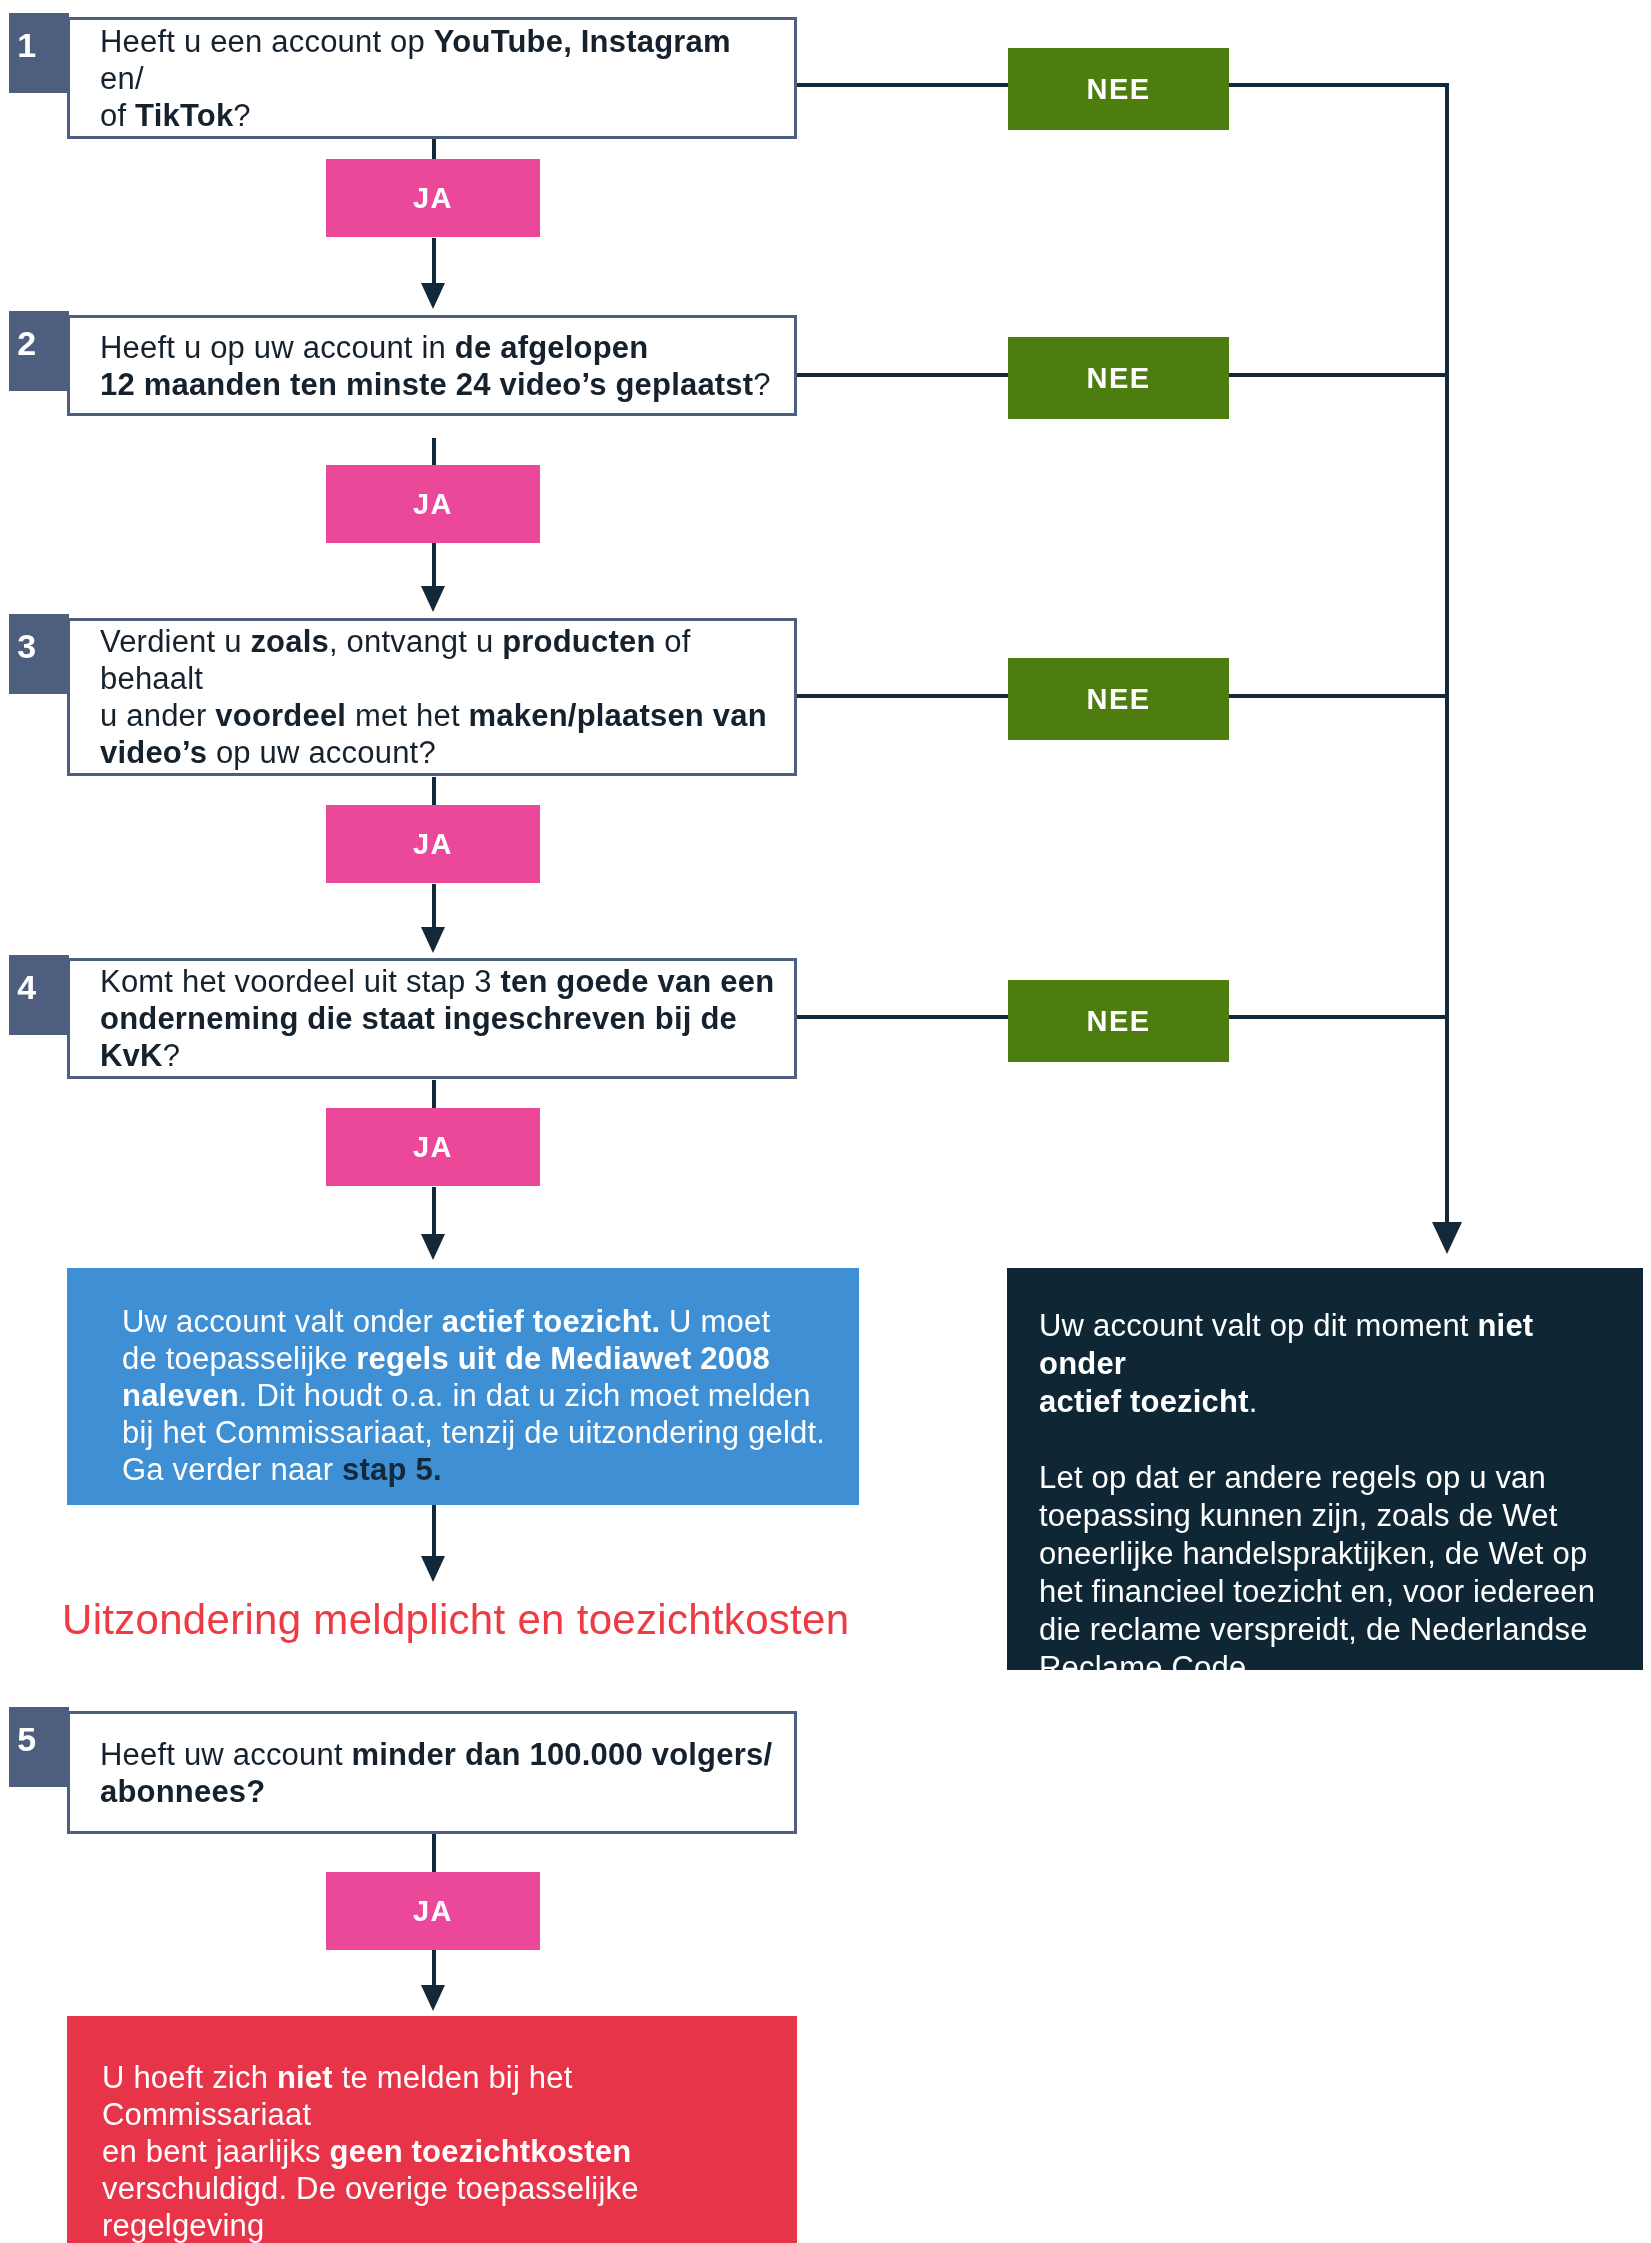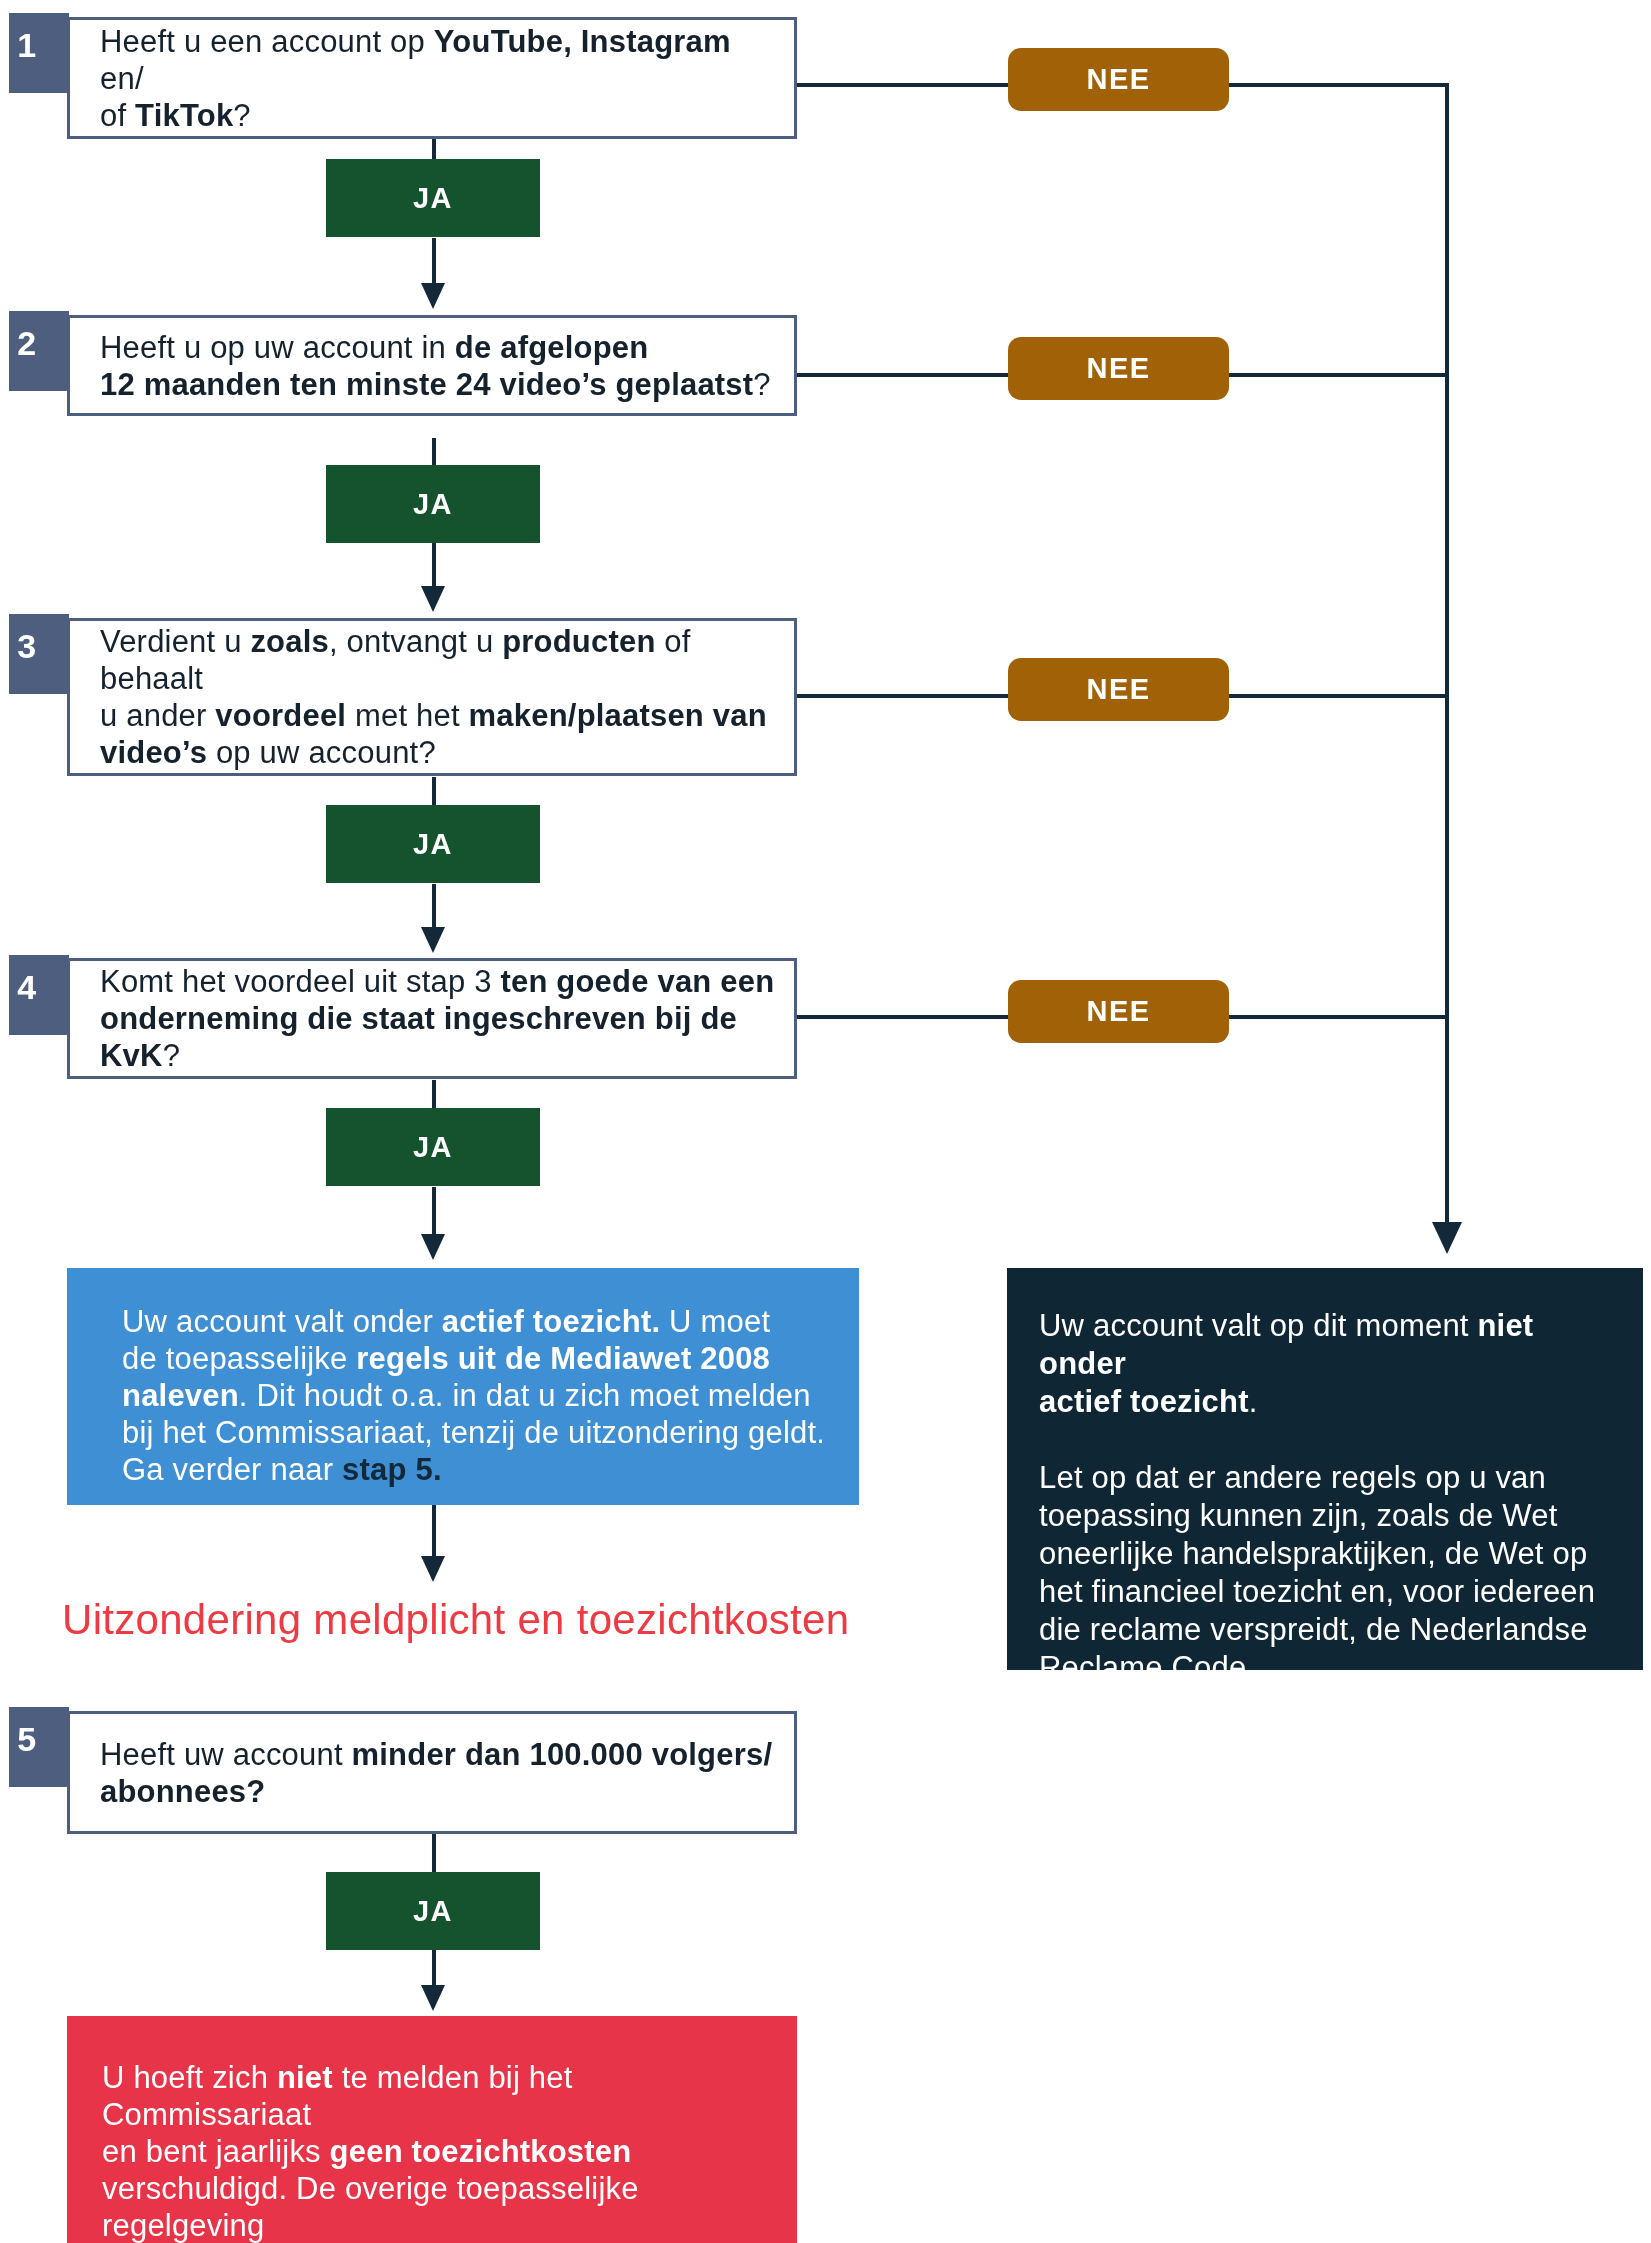--- a/index.html
+++ b/index.html
@@ -27,29 +27,29 @@
     background:#4d5e7e;z-index:2;
   }
   .num{
     position:absolute;left:0;top:13px;width:35px;
     text-align:center;color:#ffffff;font-size:34px;font-weight:700;
   }
 
   
   .ja{
     position:absolute;left:326px;width:214px;height:78px;
-    background:#14532d;color:#ffffff;
+    background:#ec4899;color:#ffffff;
     display:flex;align-items:center;justify-content:center;
     font-size:29px;font-weight:700;letter-spacing:1.4px;z-index:3;
   }
   .nee{
-    position:absolute;left:1008px;width:221px;height:63px;
-    background:#a16207;color:#ffffff;
+    position:absolute;left:1008px;width:221px;height:82px;
+    background:#4d7c0f;color:#ffffff;
     display:flex;align-items:center;justify-content:center;
-    font-size:29px;font-weight:700;letter-spacing:1.4px;z-index:3;border-radius:13px;
+    font-size:29px;font-weight:700;letter-spacing:1.4px;z-index:3;
   }
 
   
   .hline{position:absolute;left:797px;width:652px;height:3.7px;background:#13293a;z-index:1;}
   .vline{position:absolute;width:3.7px;background:#13293a;z-index:1;}
   .conn{position:absolute;left:432px;width:3.7px;background:#13293a;z-index:1;}
   .ah{
     position:absolute;width:0;height:0;z-index:1;
     border-left:12px solid transparent;border-right:12px solid transparent;
     border-top:26px solid #13293a;

